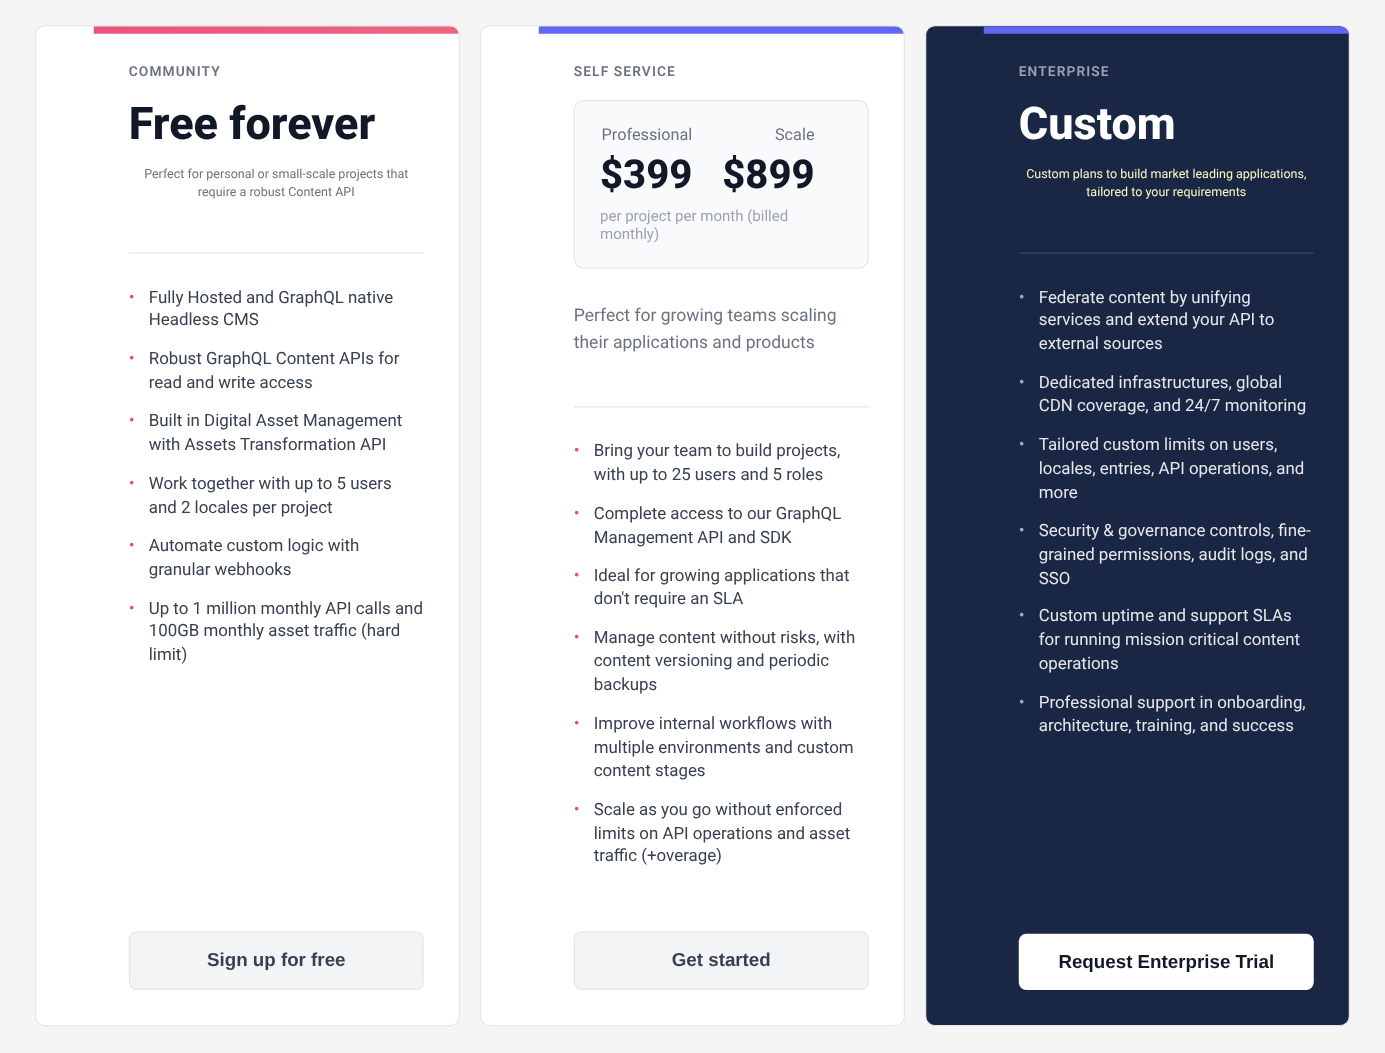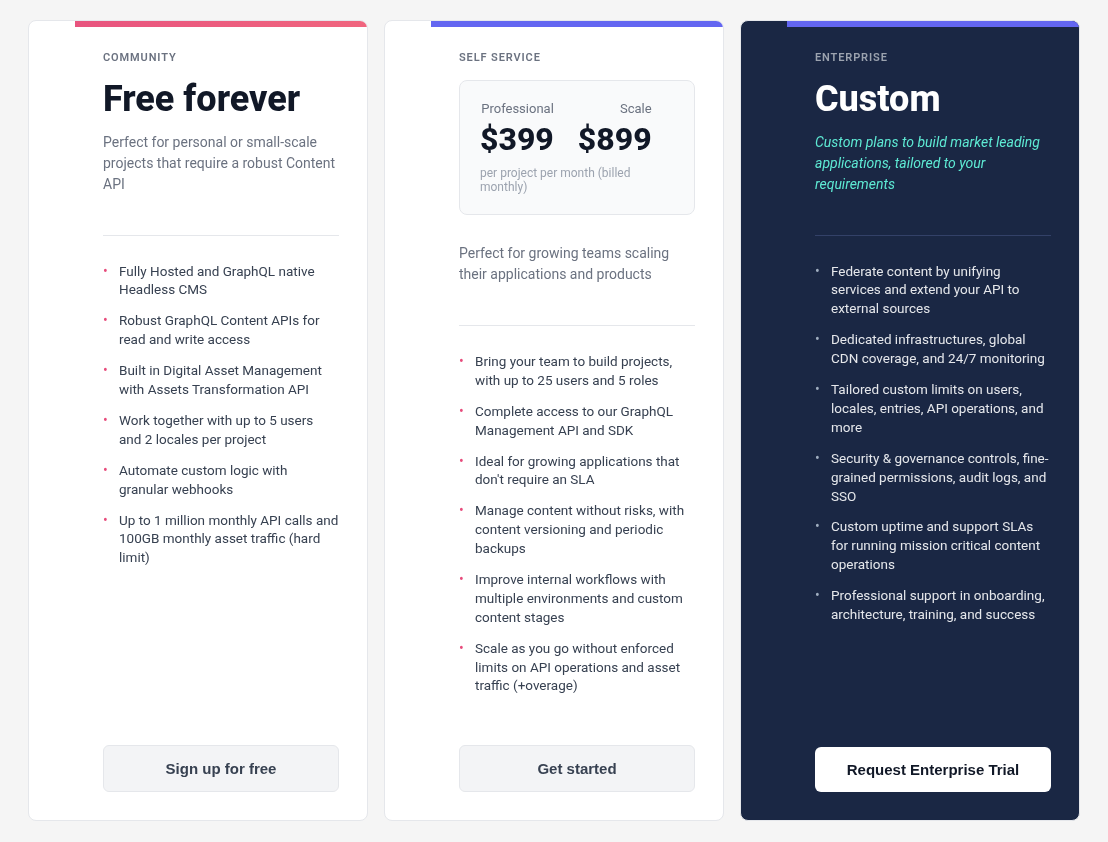--- a/index.html
+++ b/index.html
@@ -59,28 +59,28 @@
       font-size: 36px;
       font-weight: 800;
       color: #111827;
       margin-bottom: 12px;
       line-height: 1.1;
     }
     .price-title-enterprise {
       color: #fff;
     }
     .plan-description {
-      font-size: 14px;
+      font-size: 10px;
       color: #6b7280;
       line-height: 1.5;
       margin-bottom: 24px;
+      text-align: center;
     }
     .plan-description-enterprise {
-      color: #5eead4;
-      font-style: italic;
+      color: #fef9c3;
     }
 
     
     .pricing-box {
       background: #f9fafb;
       border: 1px solid #e5e7eb;
       border-radius: 8px;
       padding: 20px;
       margin-bottom: 20px;
     }

